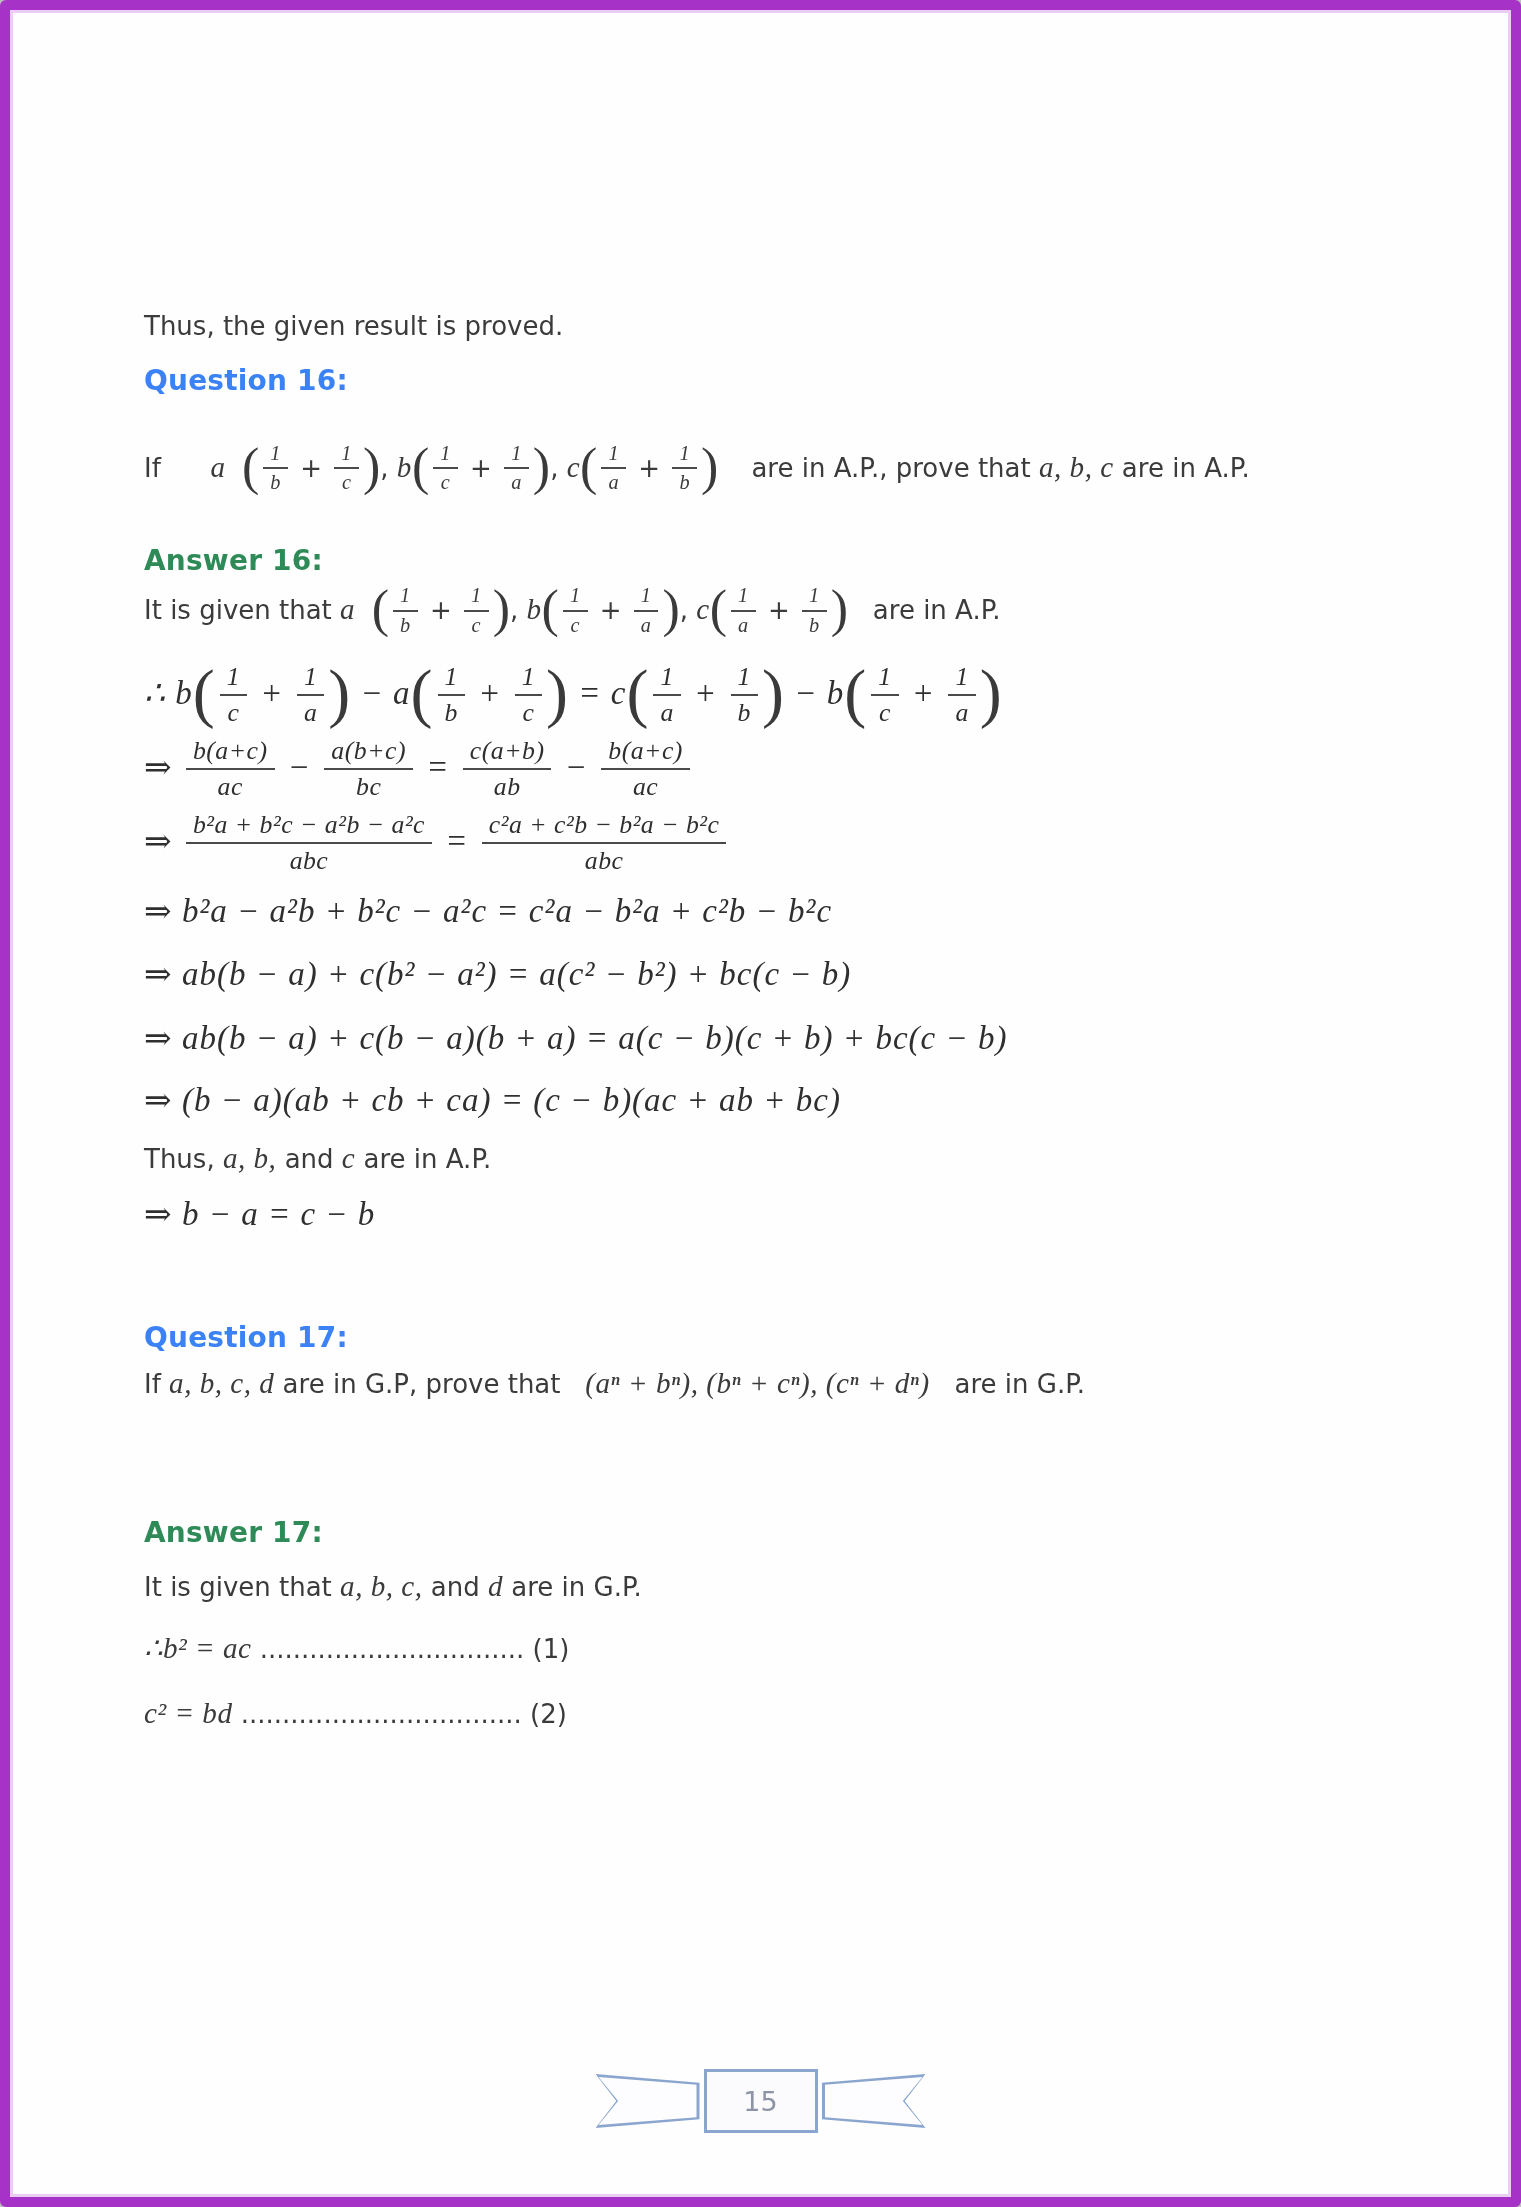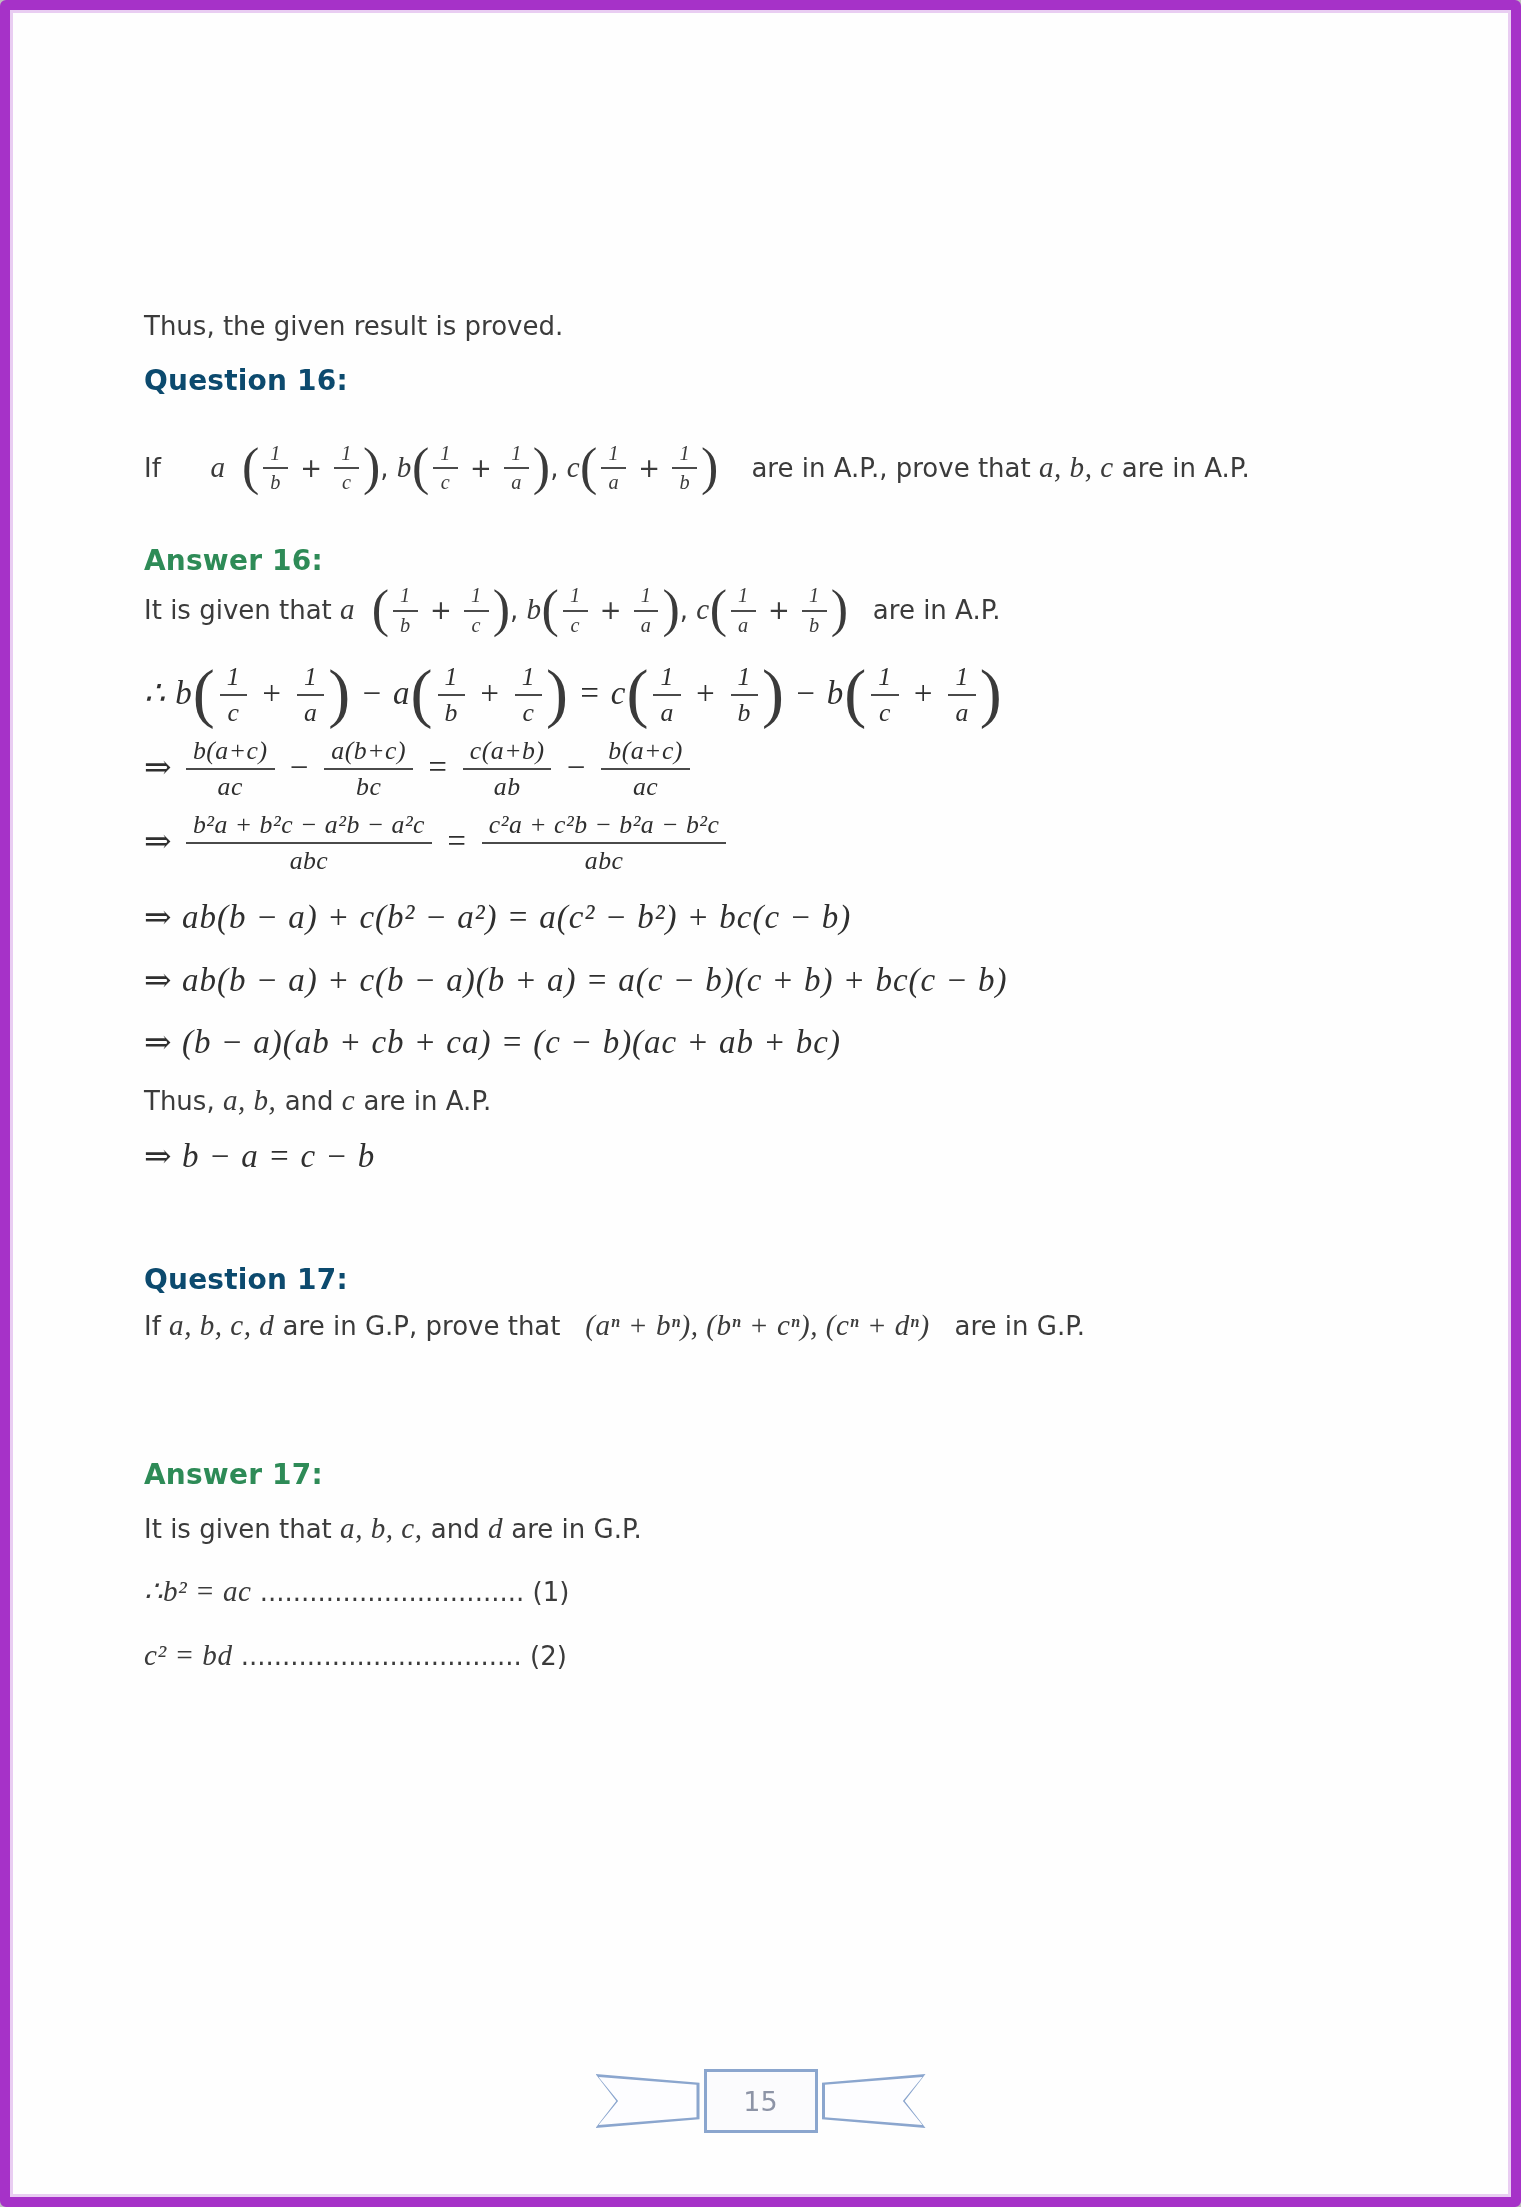--- a/index.html
+++ b/index.html
@@ -5,21 +5,21 @@
   *{margin:0;padding:0;box-sizing:border-box;}
   body{width:1521px;background:#bfbfbf;font-family:"DejaVu Sans","Liberation Sans",sans-serif;}
   .page{
     position:relative;width:1521px;height:2207px;background:#fefefe;
     border:10px solid #A632C8;border-radius:6px;
     box-shadow:inset 0 0 0 3px #e9cdf2;overflow:hidden;
   }
   .content{padding:298px 90px 0 134px;color:#3b3b3b;font-size:26px;}
   .line{white-space:pre-wrap;line-height:1.45;}
   .heading{font-weight:bold;font-size:28px;letter-spacing:0.2px;}
-  .q-heading{color:#0c4a6e;}
+  .q-heading{color:#3b82f6;}
   .a-heading{color:#2E8B57;}
   .math{font-family:"Liberation Serif","DejaVu Serif",serif;font-style:italic;
         font-size:33px;color:#2f2f2f;letter-spacing:1px;}
   .mvar{font-family:"Liberation Serif","DejaVu Serif",serif;font-style:italic;
         font-size:1.12em;letter-spacing:0.5px;}
   .frac{display:inline-flex;flex-direction:column;text-align:center;vertical-align:middle;
         font-family:"Liberation Serif","DejaVu Serif",serif;font-style:italic;
         font-size:0.78em;line-height:1.15;margin:0 4px;position:relative;top:-2px;letter-spacing:0.5px;}
   .frac .num{display:block;padding:1px 7px 2px;border-bottom:2px solid #4a4a4a;}
   .frac .den{display:block;padding:2px 7px 0;}
@@ -50,20 +50,21 @@
 
     <div class="line" style="margin-top:46px">If      <span class="mvar">a</span>  <span class="bigparen">(</span><span class="frac"><span class="num">1</span><span class="den">b</span></span> + <span class="frac"><span class="num">1</span><span class="den">c</span></span><span class="bigparen">)</span>, <span class="mvar">b</span><span class="bigparen">(</span><span class="frac"><span class="num">1</span><span class="den">c</span></span> + <span class="frac"><span class="num">1</span><span class="den">a</span></span><span class="bigparen">)</span>, <span class="mvar">c</span><span class="bigparen">(</span><span class="frac"><span class="num">1</span><span class="den">a</span></span> + <span class="frac"><span class="num">1</span><span class="den">b</span></span><span class="bigparen">)</span>    are in A.P., prove that <span class="mvar">a, b, c</span> are in A.P.</div>
 
     <div class="heading a-heading" style="margin-top:48px">Answer 16:</div>
 
     <div class="line" style="margin-top:8px">It is given that <span class="mvar">a</span>  <span class="bigparen">(</span><span class="frac"><span class="num">1</span><span class="den">b</span></span> + <span class="frac"><span class="num">1</span><span class="den">c</span></span><span class="bigparen">)</span>, <span class="mvar">b</span><span class="bigparen">(</span><span class="frac"><span class="num">1</span><span class="den">c</span></span> + <span class="frac"><span class="num">1</span><span class="den">a</span></span><span class="bigparen">)</span>, <span class="mvar">c</span><span class="bigparen">(</span><span class="frac"><span class="num">1</span><span class="den">a</span></span> + <span class="frac"><span class="num">1</span><span class="den">b</span></span><span class="bigparen">)</span>   are in A.P.</div>
 
     <div class="line math" style="margin-top:24px">∴ b<span class="bigparen">(</span><span class="frac"><span class="num">1</span><span class="den">c</span></span> + <span class="frac"><span class="num">1</span><span class="den">a</span></span><span class="bigparen">)</span> − a<span class="bigparen">(</span><span class="frac"><span class="num">1</span><span class="den">b</span></span> + <span class="frac"><span class="num">1</span><span class="den">c</span></span><span class="bigparen">)</span> = c<span class="bigparen">(</span><span class="frac"><span class="num">1</span><span class="den">a</span></span> + <span class="frac"><span class="num">1</span><span class="den">b</span></span><span class="bigparen">)</span> − b<span class="bigparen">(</span><span class="frac"><span class="num">1</span><span class="den">c</span></span> + <span class="frac"><span class="num">1</span><span class="den">a</span></span><span class="bigparen">)</span></div>
     <div class="line math" style="margin-top:8px">⇒ <span class="frac"><span class="num">b(a+c)</span><span class="den">ac</span></span> − <span class="frac"><span class="num">a(b+c)</span><span class="den">bc</span></span> = <span class="frac"><span class="num">c(a+b)</span><span class="den">ab</span></span> − <span class="frac"><span class="num">b(a+c)</span><span class="den">ac</span></span></div>
     <div class="line math" style="margin-top:8px">⇒ <span class="frac"><span class="num">b²a + b²c − a²b − a²c</span><span class="den">abc</span></span> = <span class="frac"><span class="num">c²a + c²b − b²a − b²c</span><span class="den">abc</span></span></div>
+    <div class="line math" style="margin-top:10px">⇒ b²a − a²b + b²c − a²c = c²a − b²a + c²b − b²c</div>
     <div class="line math" style="margin-top:16px">⇒ ab(b − a) + c(b² − a²) = a(c² − b²) + bc(c − b)</div>
     <div class="line math" style="margin-top:16px">⇒ ab(b − a) + c(b − a)(b + a) = a(c − b)(c + b) + bc(c − b)</div>
     <div class="line math" style="margin-top:14px">⇒ (b − a)(ab + cb + ca) = (c − b)(ac + ab + bc)</div>
     <div class="line" style="margin-top:12px">Thus, <span class="mvar">a, b,</span> and <span class="mvar">c</span> are in A.P.</div>
 
     <div class="line math" style="margin-top:12px">⇒ b − a = c − b</div>
 
     <div class="heading q-heading" style="margin-top:82px">Question 17:</div>
 
     <div class="line" style="margin-top:8px">If <span class="mvar">a, b, c, d</span> are in G.P, prove that   <span class="mvar">(aⁿ + bⁿ), (bⁿ + cⁿ), (cⁿ + dⁿ)</span>   are in G.P.</div>

